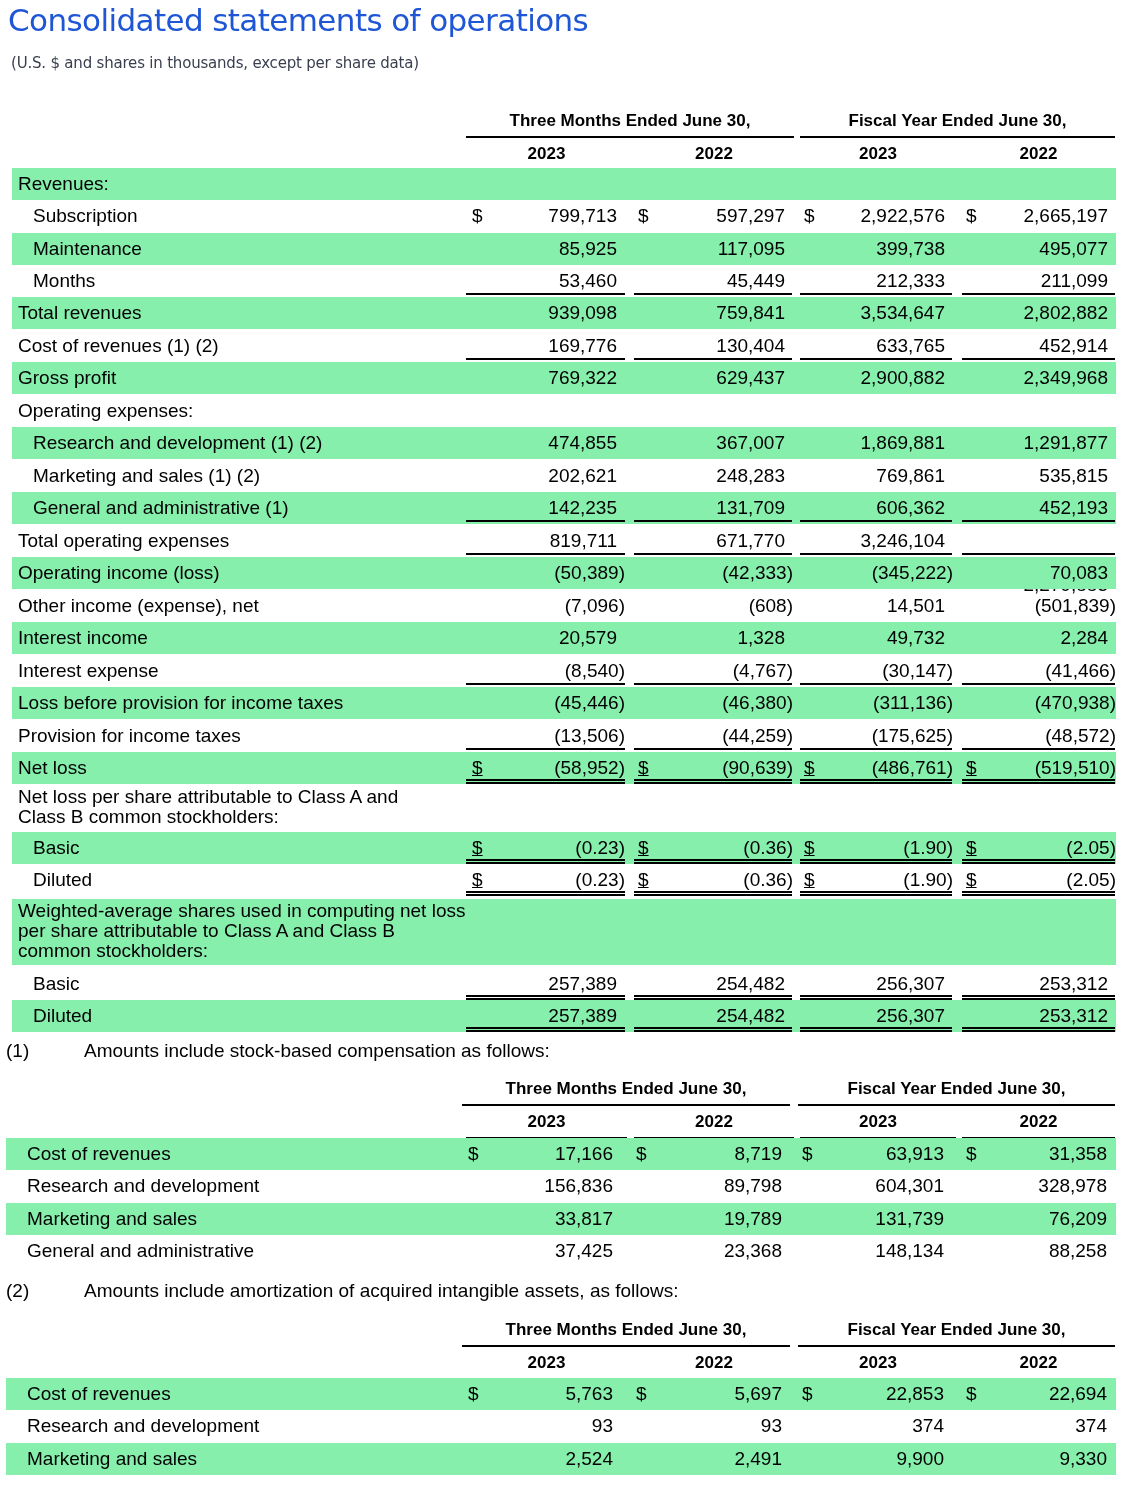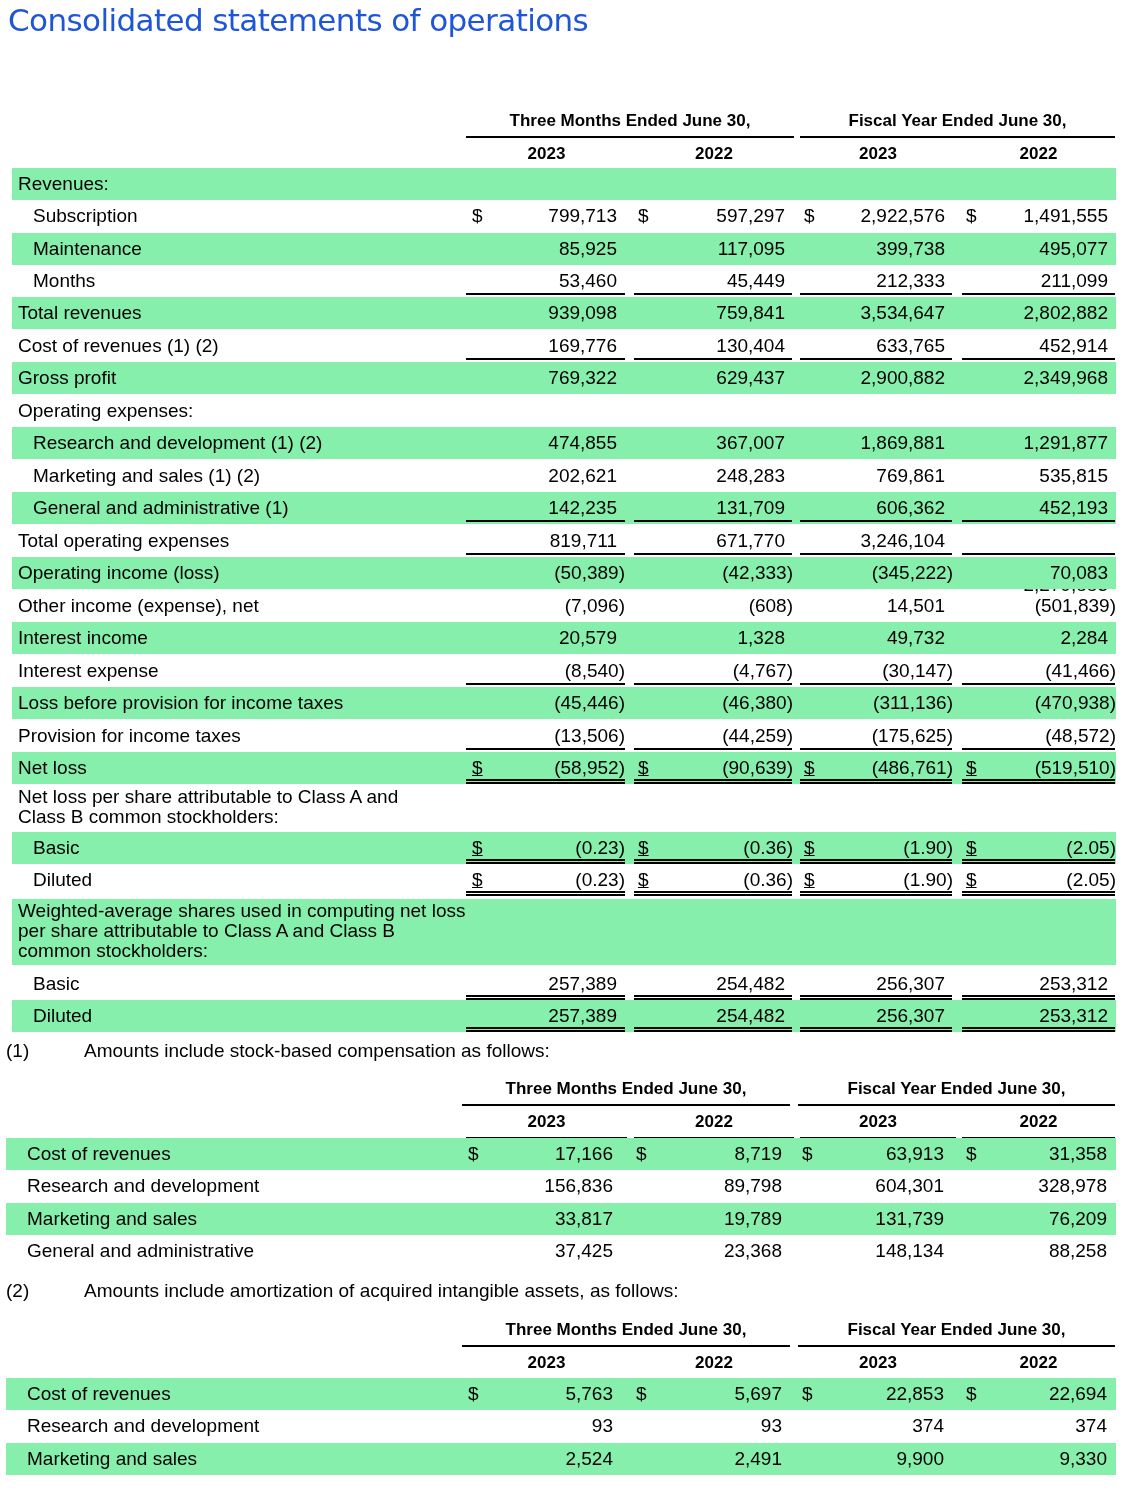--- a/index.html
+++ b/index.html
@@ -24,20 +24,21 @@
   .hdr.line { border-bottom:2px solid #000; }
   .foot { position:absolute; font-size:19px; white-space:nowrap; }
   .foot .n { position:absolute; left:6px; }
   .foot .t { position:absolute; left:84px; }
 </style>
 </head>
 <body>
 
 <div class="title">Consolidated statements of operations</div>
 <div class="subtitle">
+  <div>(U.S. $ and shares in thousands, except per share data)</div>
 </div>
 
 <div id="main">
     <div class="hdr line" style="left: 466px; width: 328px; top: 106px;">Three Months Ended June 30,</div>
     <div class="hdr line" style="left: 800px; width: 315px; top: 106px;">Fiscal Year Ended June 30,</div>
     <div class="hdr line" style="left: 466px; width: 161px; top: 139px;">2023</div>
     <div class="hdr line" style="left: 634px; width: 160px; top: 139px;">2022</div>
     <div class="hdr line" style="left: 800px; width: 156px; top: 139px;">2023</div>
     <div class="hdr line" style="left: 962px; width: 153px; top: 139px;">2022</div>
     <div class="row shade" style="top: 168px;">
@@ -52,21 +53,21 @@
     </div>
     <div class="cell" style="left: 636px; width: 149px; top: 200px; position: absolute;">
       <span class="num">597,297</span>
       <span class="dol">$</span>
     </div>
     <div class="cell" style="left: 802px; width: 143px; top: 200px; position: absolute;">
       <span class="num">2,922,576</span>
       <span class="dol">$</span>
     </div>
     <div class="cell" style="left: 964px; width: 144px; top: 200px; position: absolute;">
-      <span class="num">1,491,555</span>
+      <span class="num">2,665,197</span>
       <span class="dol">$</span>
     </div>
     <div class="row shade" style="top: 233px;">
       <div class="lbl ind">Maintenance</div>
     </div>
     <div class="cell" style="left: 470px; width: 147px; top: 233px; position: absolute;">
       <span class="num">85,925</span>
     </div>
     <div class="cell" style="left: 636px; width: 149px; top: 233px; position: absolute;">
       <span class="num">117,095</span>

